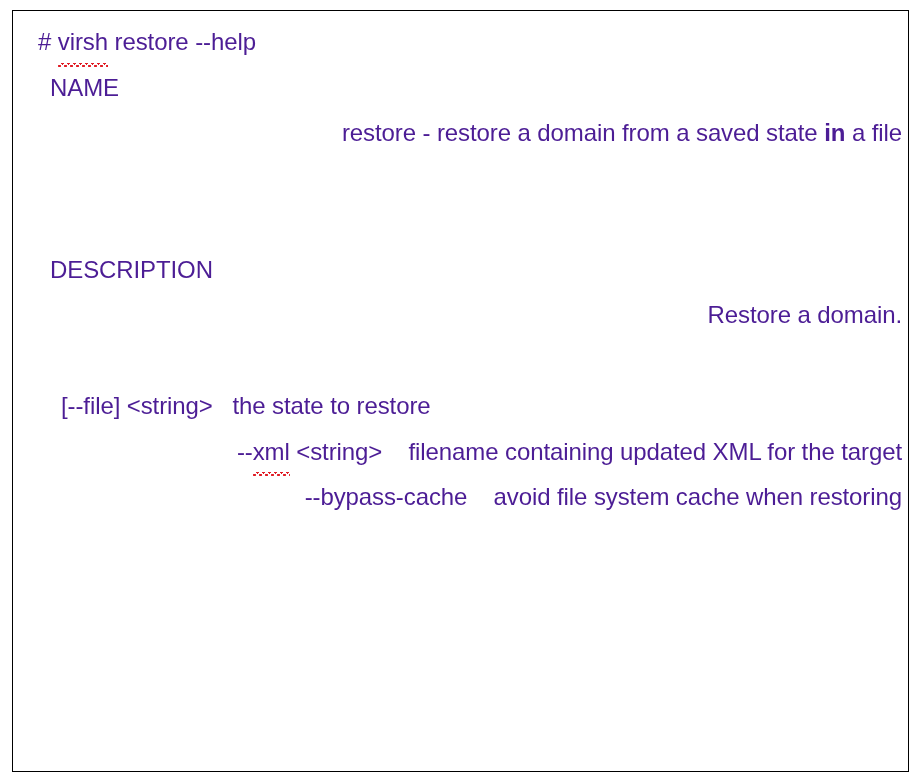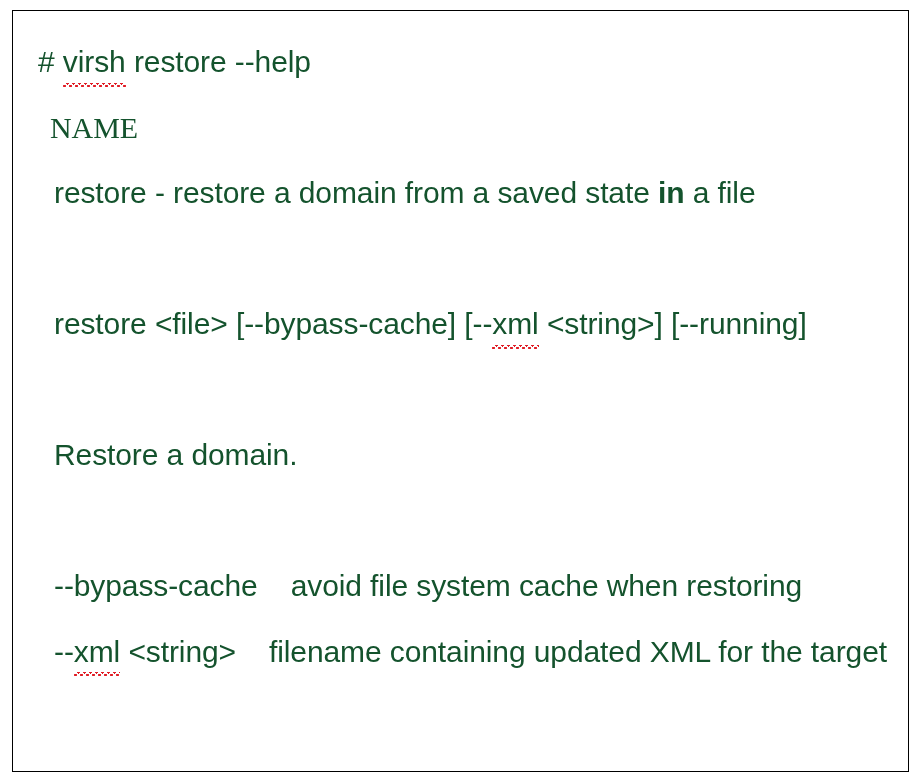--- a/index.html
+++ b/index.html
@@ -30,37 +30,36 @@
   .doc-body {
     position: absolute;
     left: 9px;
     top: 8px;
     right: 6px;
     bottom: 0;
     color: #000000;
   }
 
   .line {
-    font-size: 30px;
+    font-size: 24px;
     line-height: 45.5px;
     white-space: pre;
     letter-spacing: -0.1px;
-    color: #14532d;
-    margin-top: 20px;
+    color: #4c1d95;
   }
 
   .line.blank {
     height: 45.5px;
   }
 
   
   .ind-0  { padding-left: 0px; }
   .ind-1  { padding-left: 16px; }
-  .ind-2  { padding-left: 28px; font-family: Liberation Serif, serif; }
-  .ind-3  { padding-left: 32px; }
+  .ind-2  { padding-left: 28px; }
+  .ind-3  { padding-left: 32px; text-align: right; }
   .ind-4  { padding-left: 39px; }
 
   .bold { font-weight: bold; }
 
   
   .spell {
     position: relative;
     display: inline-block;
   }
   .spell::after {
@@ -87,29 +86,30 @@
 <div class="doc-frame">
   <div class="doc-body">
 
     <div class="line ind-1"><span># </span><span class="spell">virsh</span><span> restore --help</span></div>
 
     <div class="line ind-2">NAME</div>
     <div class="line ind-3"><span>restore - restore a domain from a saved state </span><span class="bold">in</span><span> a file</span></div>
 
     <div class="line blank"></div>
 
-    <div class="line ind-3"><span>restore &lt;file&gt; [--bypass-cache] [--</span><span class="spell">xml</span><span> &lt;string&gt;] [--running]</span></div>
 
     <div class="line blank"></div>
 
+    <div class="line ind-2">DESCRIPTION</div>
     <div class="line ind-3">Restore a domain.</div>
 
     <div class="line blank"></div>
 
 
+    <div class="line ind-4 opt-row"><span>[--file] &lt;string&gt;</span><span>   </span><span>the state to restore</span></div>
+
+    <div class="line ind-3 opt-row"><span>--</span><span class="spell">xml</span><span> &lt;string&gt;</span><span>    </span><span>filename containing updated XML for the target</span></div>
 
     <div class="line ind-3 opt-row"><span>--bypass-cache</span><span>    </span><span>avoid file system cache when restoring</span></div>
-
-    <div class="line ind-3 opt-row"><span>--</span><span class="spell">xml</span><span> &lt;string&gt;</span><span>    </span><span>filename containing updated XML for the target</span></div>
 
 
   </div>
 </div>
 
 </body></html>

